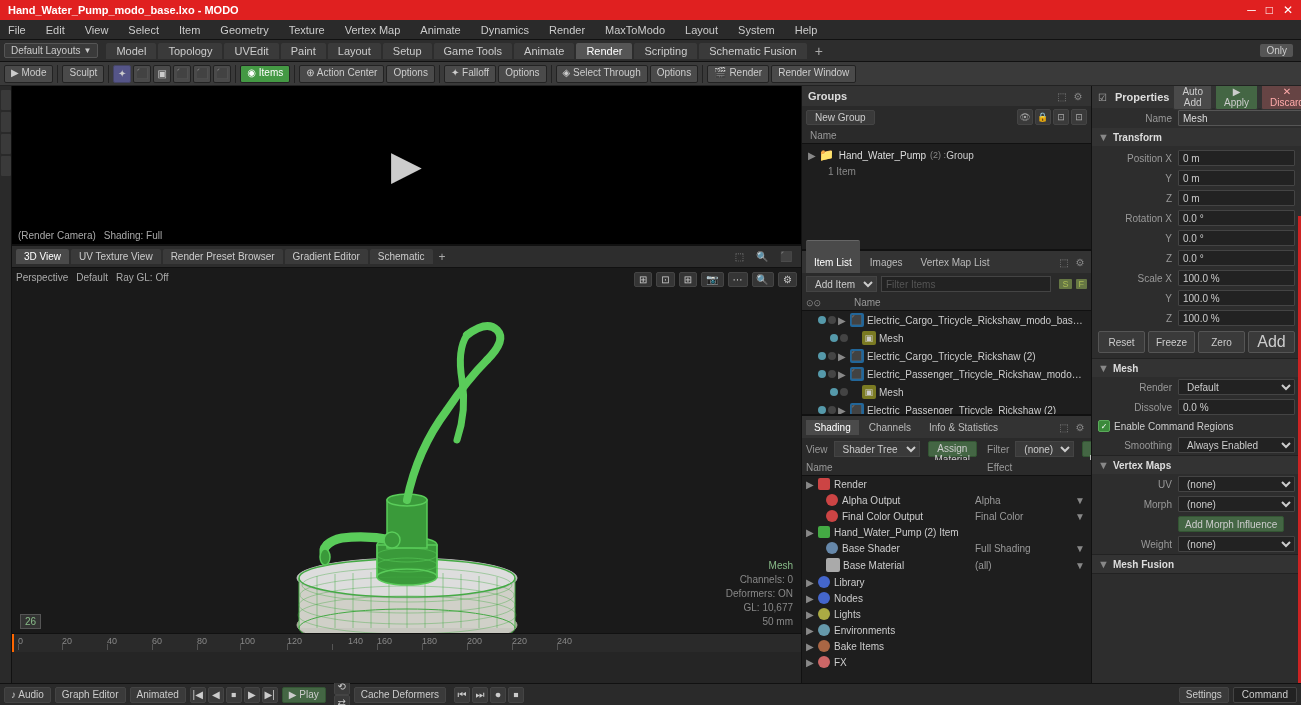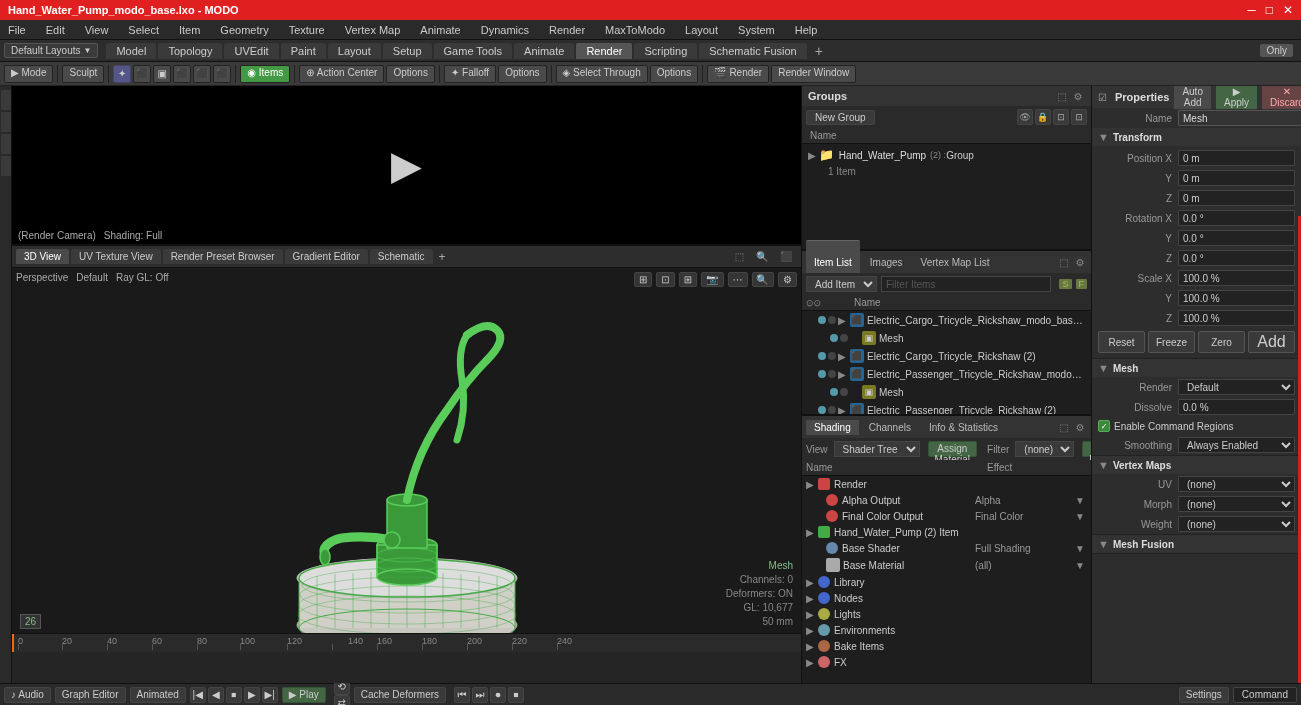--- a/index.html
+++ b/index.html
@@ -738,20 +738,24 @@
             <option>(none)</option>
           </select>
         </div>
         <div class="props-row">
           <span class="props-label">Morph</span>
           <select style="flex:1;background:#222;border:1px solid #444;color:#ccc;font-size:10px;padding:1px 4px;border-radius:1px;height:16px;">
             <option>(none)</option>
           </select>
         </div>
         <div class="props-row">
+          <span class="props-label"> </span>
+          <button style="background:#446644;border:1px solid #335533;color:#ccc;font-size:10px;padding:1px 6px;border-radius:2px;cursor:pointer;height:16px;display:flex;align-items:center;">Add Morph Influence</button>
+        </div>
+        <div class="props-row">
           <span class="props-label">Weight</span>
           <select style="flex:1;background:#222;border:1px solid #444;color:#ccc;font-size:10px;padding:1px 4px;border-radius:1px;height:16px;">
             <option>(none)</option>
           </select>
         </div>
       </div>
 
       <div class="props-section">
         <div class="props-section-header">
           <span class="props-section-arrow">▼</span>

